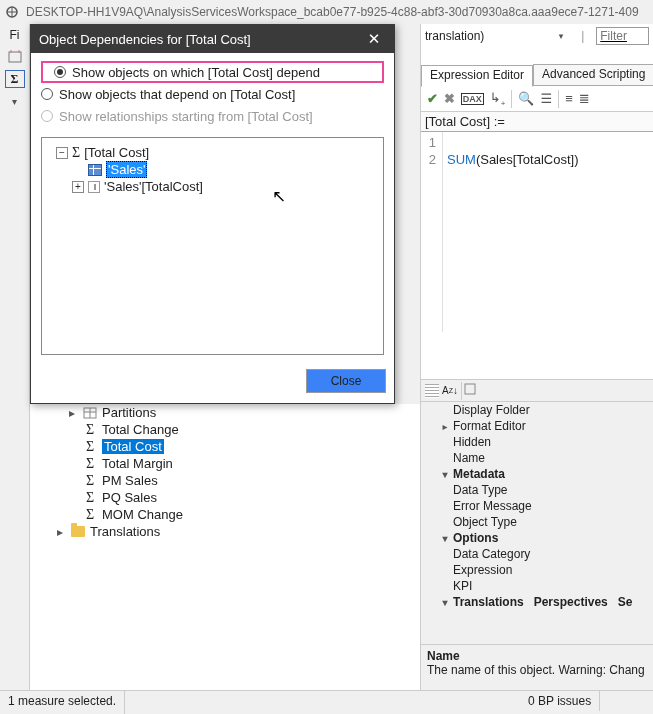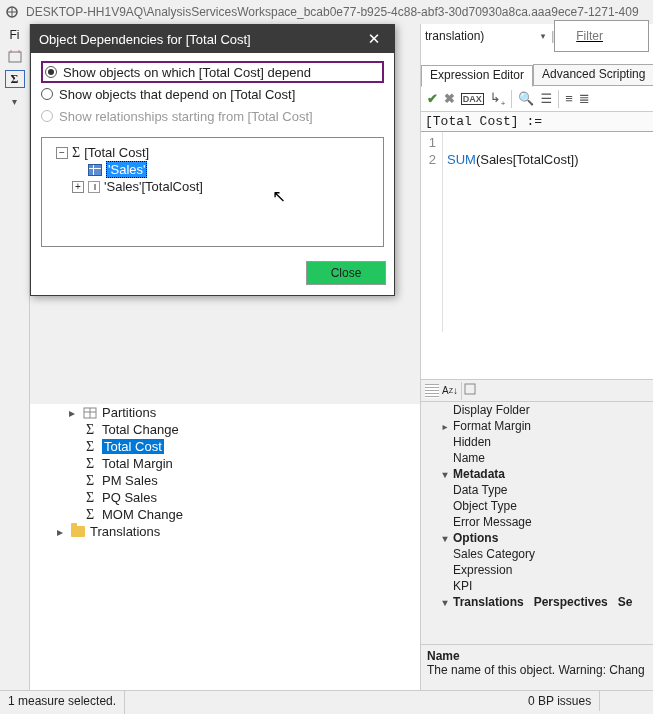--- a/index.html
+++ b/index.html
@@ -19,35 +19,35 @@
   .tree-row { height:17px; display:flex; align-items:center; gap:4px; white-space:nowrap; }
   .tree-row .exp { width:12px; text-align:center; color:#555; cursor:default; font-size:12px; }
   .tree-row .icn { width:16px; height:16px; display:flex; align-items:center; justify-content:center; }
   .tree-row .lbl.sel { background:#0078d7; color:#ffffff; padding:0 2px; }
   .sigma { font-family:serif; font-size:14px; }
   .folder-icn { width:14px; height:11px; background:#f0c34e; border-radius:1px; position:relative; }
   .folder-icn::before { content:""; position:absolute; top:-3px; left:0; width:6px; height:3px; background:#f0c34e; border-radius:1px 1px 0 0; }
 
   .right-panel { position:absolute; left:420px; top:0; right:0; bottom:0; background:#fff; border-left:1px solid #ccc; }
   .right-top { height:42px; border-bottom:1px solid #ccc; padding:2px 4px; }
-  .right-top-row1 { display:flex; align-items:center; height:20px; gap:0; }
+  .right-top-row1 { display:flex; align-items:center; height:20px; gap:12px; }
   .right-top-sep { color:#999; }
   .dropdown-arrow { width:16px; text-align:center; color:#555; font-size:9px; }
   .filter-input { flex:1; min-width:0; }
   .tabs { display:flex; height:22px; margin-top:-2px; }
   .tab { border:1px solid #aaa; padding:2px 8px; font-size:12px; background:#f7f7f7; cursor:default; white-space:nowrap; }
   .tab.active { background:#fff; border-bottom-color:#fff; position:relative; top:1px; }
 
   .editor-toolbar { height:26px; border-bottom:1px solid #ccc; display:flex; align-items:center; gap:6px; padding:0 6px; font-size:13px; color:#555; }
   .tbsep { width:1px; height:18px; background:#ccc; }
   .check-icon { color:#4a8a3a; font-weight:bold; }
   .x-icon { color:#888; font-weight:bold; }
   .dax-badge { font-size:9px; font-weight:bold; border:1px solid #333; padding:0 1px; line-height:10px; }
 
-  .editor-header { font-family:Liberation Mono, monospace; font-size:13px; padding:2px 4px; border-bottom:1px solid #aaa; background:#fafafa; }
+  .editor-header { font-family:Liberation Sans, sans-serif; font-size:13px; padding:2px 4px; border-bottom:1px solid #aaa; background:#fafafa; }
   .editor-body { display:flex; height:200px; font-family:Consolas,monospace; font-size:13px; }
   .gutter { width:22px; background:#fff; text-align:right; color:#888; padding:2px 6px 0 0; border-right:1px solid #e0e0e0; line-height:17px; }
   .code { padding:2px 4px; line-height:17px; white-space:pre; }
   .kw { color:#1a6fc4; }
 
   .props { position:absolute; top:355px; left:0; right:0; bottom:0; border-top:1px solid #ccc; background:#f0f0f0; font-size:12px; display:flex; flex-direction:column; }
   .props-toolbar { height:22px; border-bottom:1px solid #ccc; display:flex; align-items:center; padding:0 4px; gap:2px; }
   .grid-icon { width:14px; height:14px; display:inline-block; background:repeating-linear-gradient(#aaa,#aaa 1px,#fff 1px,#fff 3px); }
   .az-icon { width:18px; height:14px; display:flex; align-items:center; justify-content:center; font-size:10px; }
   .props-list { flex:1; overflow:hidden;padding-left:12px; }
@@ -55,47 +55,47 @@
   .prop-row .arrow { width:16px; text-align:center; color:#555; font-size:10px; }
   .prop-row.section { font-weight:bold; }
   .props-desc { border-top:1px solid #ccc; padding:4px 6px; height:46px; }
   .props-desc .nm { font-weight:bold; }
 
   .statusbar { position:absolute; left:0; right:0; bottom:0; height:24px; background:#f0f0f0; border-top:1px solid #ccc; display:flex; font-size:12px; }
   .status-cell { padding:3px 8px; border-right:1px solid #ccc; }
   .status-cell.right { position:absolute; left:520px; }
 
   
-  .dialog { position:absolute; left:30px; top:24px; width:365px; height:272px; background:#fff; border:1px solid #3a3a3a; box-shadow:2px 2px 8px rgba(0,0,0,0.35); z-index:50; display:flex; flex-direction:column; }
+  .dialog { position:absolute; left:30px; top:24px; width:365px; height:380px; background:#fff; border:1px solid #3a3a3a; box-shadow:2px 2px 8px rgba(0,0,0,0.35); z-index:50; display:flex; flex-direction:column; }
   .dlg-title { height:28px; background:#3a3a3a; color:#fff; display:flex; align-items:center; justify-content:space-between; padding:0 8px; font-size:13px; }
   .dlg-close { width:24px; height:24px; display:flex; align-items:center; justify-content:center; font-size:15px; cursor:default; }
   .dlg-body { padding:8px 10px; flex:1; display:flex; flex-direction:column; font-size:13px; }
   .radio-row { display:flex; align-items:center; gap:6px; height:22px; }
-  .radio-row.highlight { border:2px solid #701a75; padding:0 2px; }
+  .radio-row.highlight { border:2px solid #ec4899; padding:0 11px; }
   .radio-row.disabled { color:#9a9a9a; }
   .radio-dot { width:12px; height:12px; border:1px solid #555; border-radius:50%; display:flex; align-items:center; justify-content:center; }
   .radio-dot.sel::after { content:""; width:6px; height:6px; background:#333; border-radius:50%; }
   .radio-dot.off { border-color:#bbb; }
 
   .dep-tree-box { margin-top:10px; border:1px solid #888; flex:1; background:#fff; padding:6px 4px; position:relative; }
   .dep-row { display:flex; align-items:center; height:17px; gap:4px; font-size:13px; }
   .dep-row .exp { width:12px; height:12px; border:1px solid #888; font-size:10px; line-height:10px; text-align:center; color:#333; }
   .dep-row .spacer { display:inline-block; }
   .table-icn { width:14px; height:12px; display:inline-block; background:#5b8dd6; border:1px solid #2a5a9a; position:relative; }
   .table-icn::before { content:""; position:absolute; left:0; right:0; top:3px; height:1px; background:#fff; }
   .table-icn::after { content:""; position:absolute; top:0; bottom:0; left:4px; width:1px; background:#fff; }
   .col-icn { width:12px; height:12px; display:inline-block; background:#fff; border:1px solid #999; position:relative; }
   .col-icn::before { content:""; position:absolute; top:2px; bottom:2px; left:5px; width:2px; background:#999; }
   .sel-blue { background:#1e90ff; color:#fff; border:1px dotted #003; padding:0 1px; }
   .cursor-arrow { position:absolute; left:230px; top:48px; font-size:17px; color:#000; pointer-events:none; }
 
   .dlg-buttons { display:flex; justify-content:flex-end; padding:6px 8px 10px; }
-  .btn { min-width:80px; height:24px; border:1px solid #999; background:#22c55e; display:flex; align-items:center; justify-content:center; font-size:12px; cursor:default; }
-
-  input[type=text] { border:1px solid #999; font-size:12px; padding:1px 21px; height:32px;text-decoration:underline; }
+  .btn { min-width:80px; height:24px; border:1px solid #999; background:#3b82f6; display:flex; align-items:center; justify-content:center; font-size:12px; cursor:default; }
+
+  input[type=text] { border:1px solid #999; font-size:12px; padding:1px 3px; height:18px;text-decoration:underline; }
 </style>
 </head>
 <body>
 
 <div class="titlebar">
   <span class="titlebar-icon">
     <svg width="14" height="14" viewBox="0 0 14 14">
         <circle cx="7" cy="7" r="5" fill="none" stroke="#555" stroke-width="1.5"></circle>
         <path d="M7 2 L7 12 M2 7 L12 7" stroke="#555" stroke-width="1"></path>
       </svg>
@@ -211,53 +211,53 @@
               <rect x="1" y="1" width="10" height="10" fill="none" stroke="#888"></rect>
             </svg></span>
       </div>
       <div class="props-list">
         <div class="prop-row">
             <span class="arrow"></span>
             <span>Display Folder</span>
           </div>
         <div class="prop-row">
             <span class="arrow">▸</span>
-            <span>Format Margin</span>
+            <span>Format Editor</span>
           </div>
         <div class="prop-row">
             <span class="arrow"></span>
             <span>Hidden</span>
           </div>
         <div class="prop-row">
             <span class="arrow"></span>
             <span>Name</span>
           </div>
         <div class="prop-row section">
             <span class="arrow">▾</span>
             <span>Metadata</span>
           </div>
         <div class="prop-row">
             <span class="arrow"></span>
             <span>Data Type</span>
           </div>
         <div class="prop-row">
             <span class="arrow"></span>
+            <span>Error Message</span>
+          </div>
+        <div class="prop-row">
+            <span class="arrow"></span>
             <span>Object Type</span>
-          </div>
-        <div class="prop-row">
-            <span class="arrow"></span>
-            <span>Error Message</span>
           </div>
         <div class="prop-row section">
             <span class="arrow">▾</span>
             <span>Options</span>
           </div>
         <div class="prop-row">
             <span class="arrow"></span>
-            <span>Sales Category</span>
+            <span>Data Category</span>
           </div>
         <div class="prop-row">
             <span class="arrow"></span>
             <span>Expression</span>
           </div>
         <div class="prop-row">
             <span class="arrow"></span>
             <span>KPI</span>
           </div>
         <div class="prop-row section">

